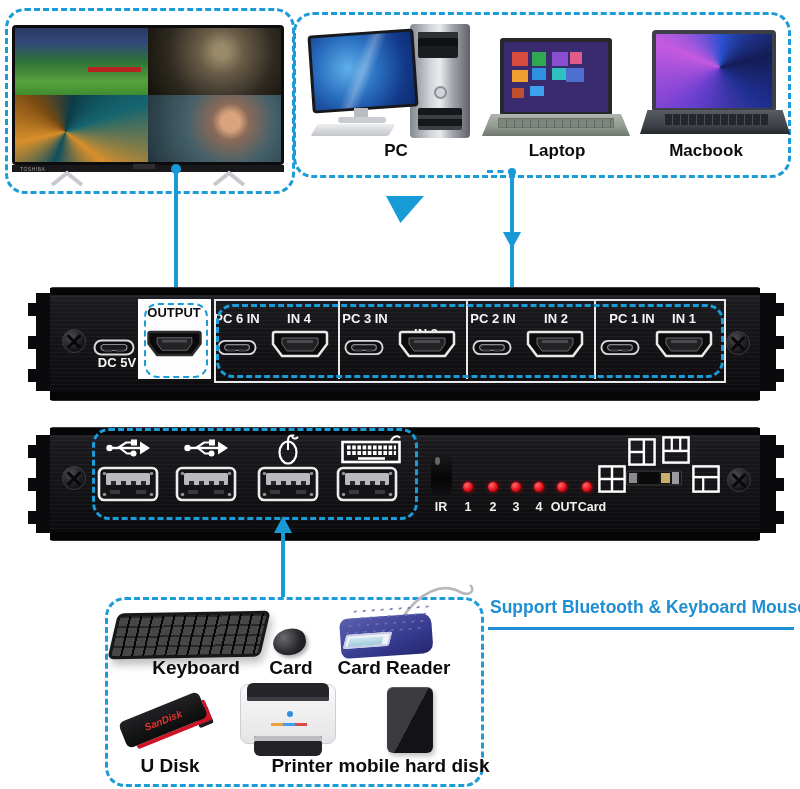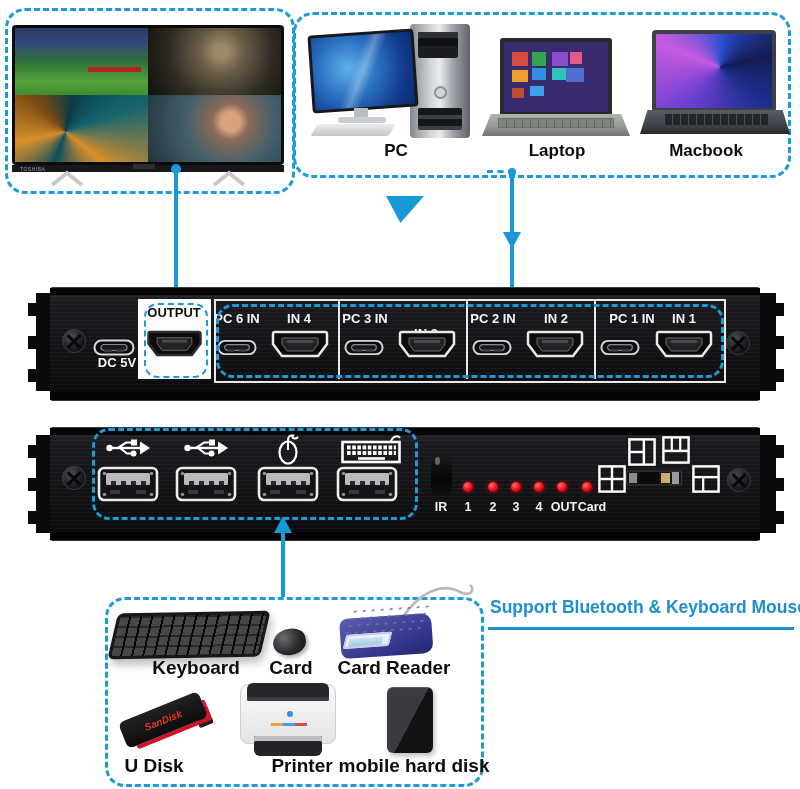--- a/index.html
+++ b/index.html
@@ -531,21 +531,21 @@
       <div class="cr-card"></div>
   </div>
   <div class="cap" style="left:394px;top:657px;">Card Reader</div>
 
   <div class="udisk-wrap">
     <div class="udisk-tip"></div>
     <div class="udisk">
         <span class="udisk-brand">SanDisk</span>
       </div>
   </div>
-  <div class="cap" style="left:154px;top:755px;">U Disk</div>
+  <div class="cap" style="left:170px;top:755px;">U Disk</div>
 
   <div class="printer">
     <div class="printer-top"></div>
       <div class="printer-dot"></div>
       <div class="printer-strip"></div>
   </div>
   <div class="printer-tray"></div>
   <div class="cap" style="left:302px;top:755px;">Printer</div>
 
   <div class="hdd"></div>

